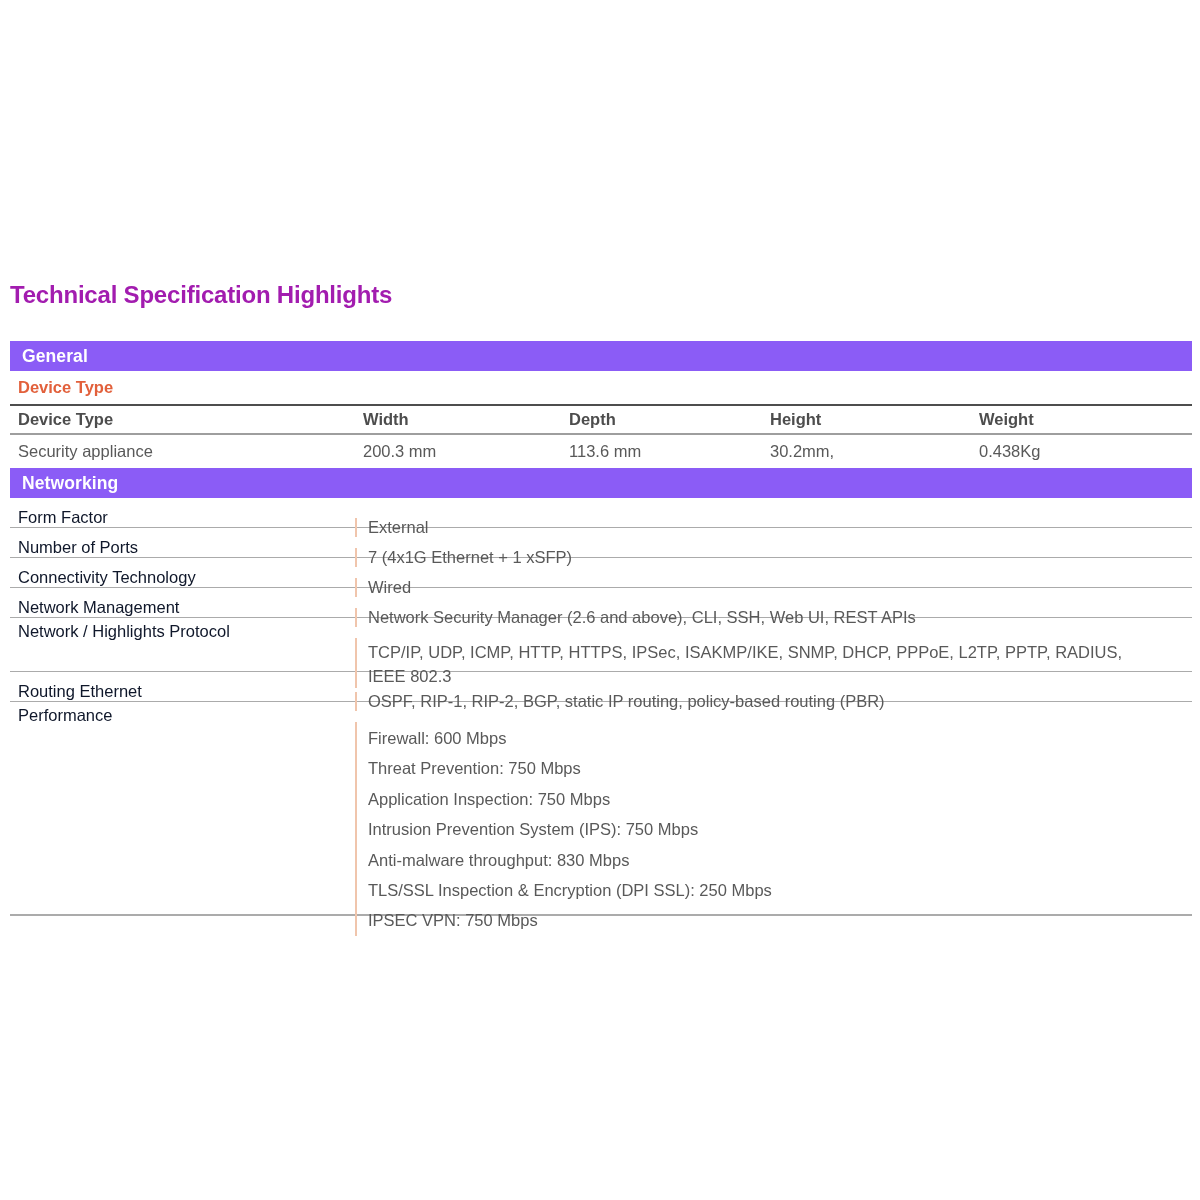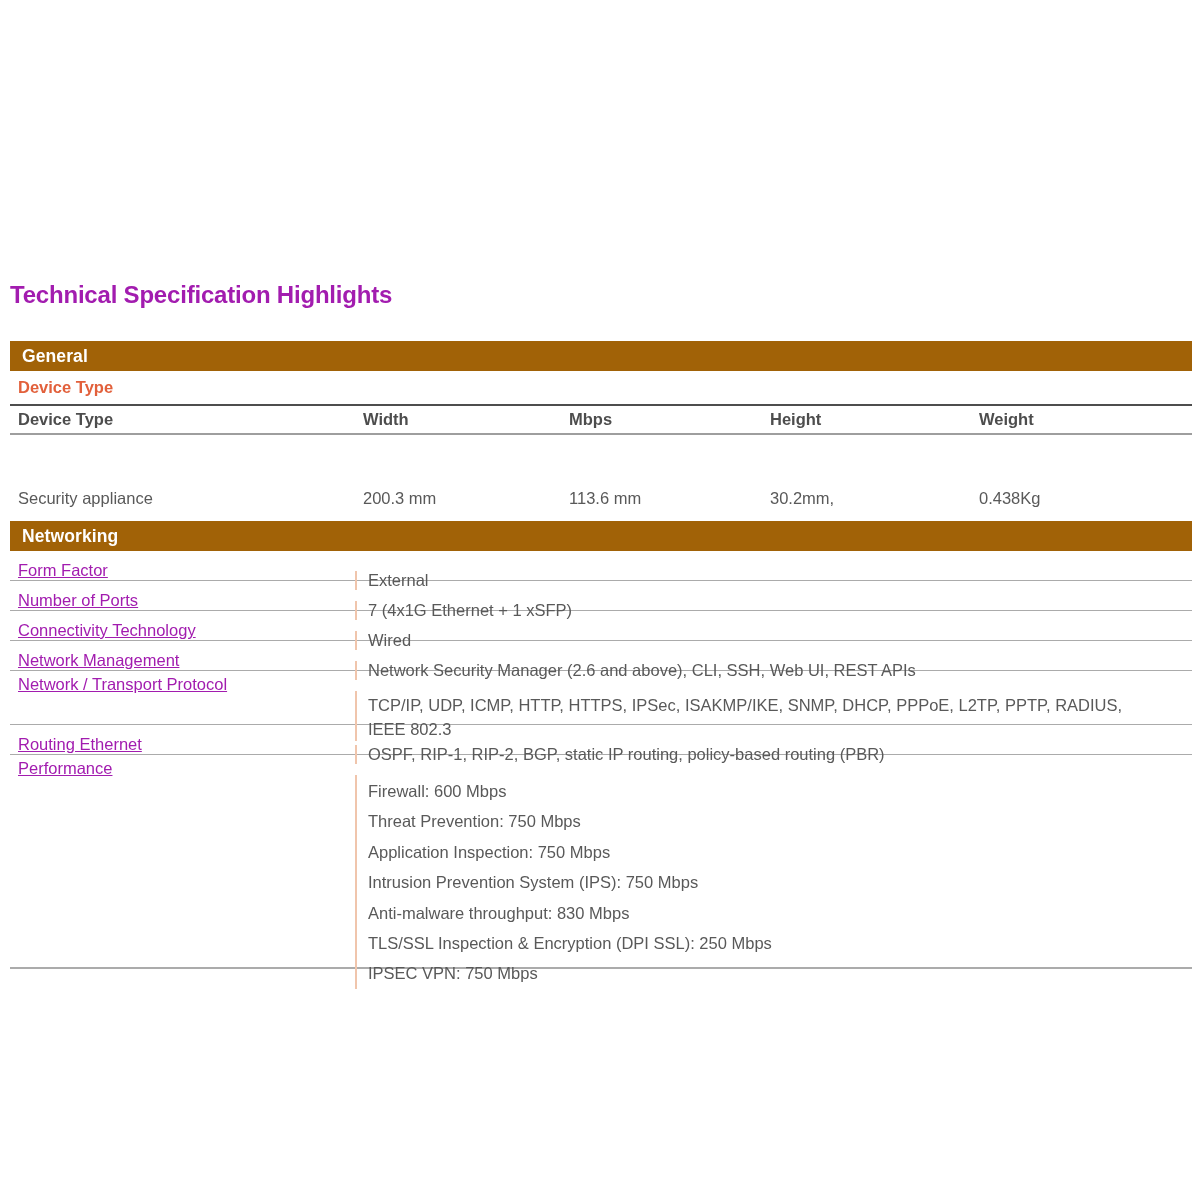--- a/index.html
+++ b/index.html
@@ -24,21 +24,21 @@
   }
   .spec-table {
     position: absolute;
     left: 10px;
     top: 341px;
     width: 1182px;
     font-size: 16.5px;
   }
   .section-bar {
     height: 30px;
-    background: #a16207;
+    background: #8b5cf6;
     color: #ffffff;
     font-weight: 700;
     font-size: 17.5px;
     line-height: 30px;
     padding-left: 12px;
     box-sizing: border-box;
     letter-spacing: 0.1px;
   }
   .subheader-row {
     height: 33px;
@@ -58,43 +58,41 @@
     box-sizing: border-box;
     border-top: 2px solid #4E4E4E;
     border-bottom: 2px solid #9E9E9E;
     font-weight: 700;
     color: #4D4D4D;
   }
   .general-data-row {
     display: grid;
     grid-template-columns: 353px 206px 201px 209px auto;
     align-items: center;
-    height: 46px;
+    height: 33px;
     box-sizing: border-box;
     color: #595959;
-    margin-top: 40px;
   }
   .cell-first { padding-left: 8px; }
   .net-row {
     display: grid;
     grid-template-columns: 345px auto;
     box-sizing: border-box;
     border-bottom: 2px solid #ABABAB;
   }
   .net-row.thin { border-bottom: 1.5px solid #ABABAB; }
   .net-row.h-std { height: 30px; }
   .net-row.h-wrap { height: 54px; }
   .net-row.h-perf { height: 214px; border-bottom: 2px solid #ABABAB; }
   .net-label {
     padding-left: 8px;
     display: flex;
     align-items: center;
     box-sizing: border-box;
-    color: #a21caf;
-    text-decoration: underline;
+    color: #0f172a;
   }
   .net-row.h-wrap .net-label,
   .net-row.h-perf .net-label {
     align-items: flex-start;
     padding-top: 4px;
   }
   .net-value {
     border-left: 2px solid #F0C5AC;
     padding-left: 11px;
     display: flex;
@@ -126,21 +124,21 @@
       <span>General</span>
     </div>
 
     <div class="subheader-row">
       <span>Device Type</span>
     </div>
 
     <div class="general-header-row">
       <div class="cell-first">Device Type</div>
       <div>Width</div>
-      <div>Mbps</div>
+      <div>Depth</div>
       <div>Height</div>
       <div>Weight</div>
     </div>
 
     <div class="general-data-row">
       <div class="cell-first">Security appliance</div>
       <div>200.3 mm</div>
       <div>113.6 mm</div>
       <div>30.2mm,</div>
       <div>0.438Kg</div>
@@ -164,21 +162,21 @@
       <div class="net-label">Connectivity Technology</div>
       <div class="net-value">Wired</div>
     </div>
 
     <div class="net-row h-std thin">
       <div class="net-label">Network Management</div>
       <div class="net-value">Network Security Manager (2.6 and above), CLI, SSH, Web UI, REST APIs</div>
     </div>
 
     <div class="net-row h-wrap thin">
-      <div class="net-label">Network / Transport Protocol</div>
+      <div class="net-label">Network / Highlights Protocol</div>
       <div class="net-value multi">
         <div class="vline">TCP/IP, UDP, ICMP, HTTP, HTTPS, IPSec, ISAKMP/IKE, SNMP, DHCP, PPPoE, L2TP, PPTP, RADIUS,</div>
         <div class="vline">IEEE 802.3</div>
       </div>
     </div>
 
     <div class="net-row h-std thin">
       <div class="net-label">Routing Ethernet</div>
       <div class="net-value">OSPF, RIP-1, RIP-2, BGP, static IP routing, policy-based routing (PBR)</div>
     </div>

